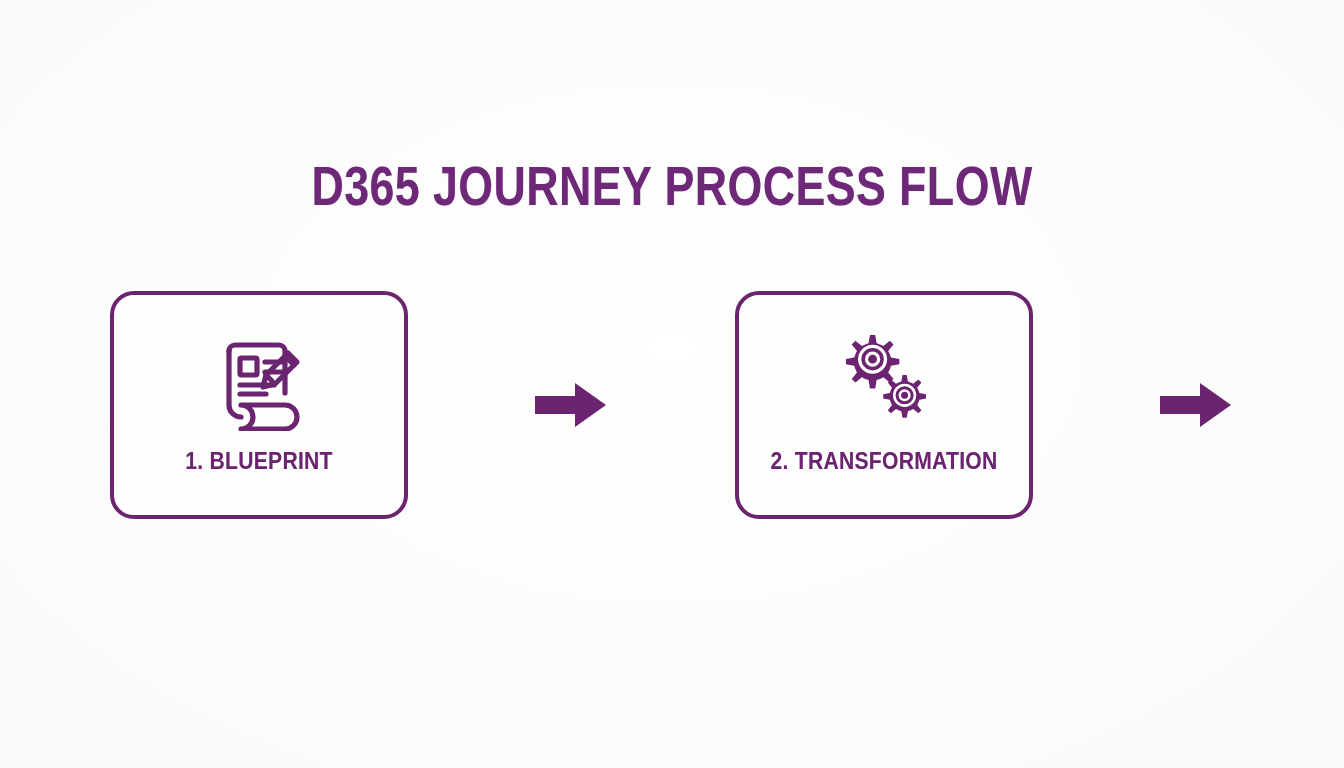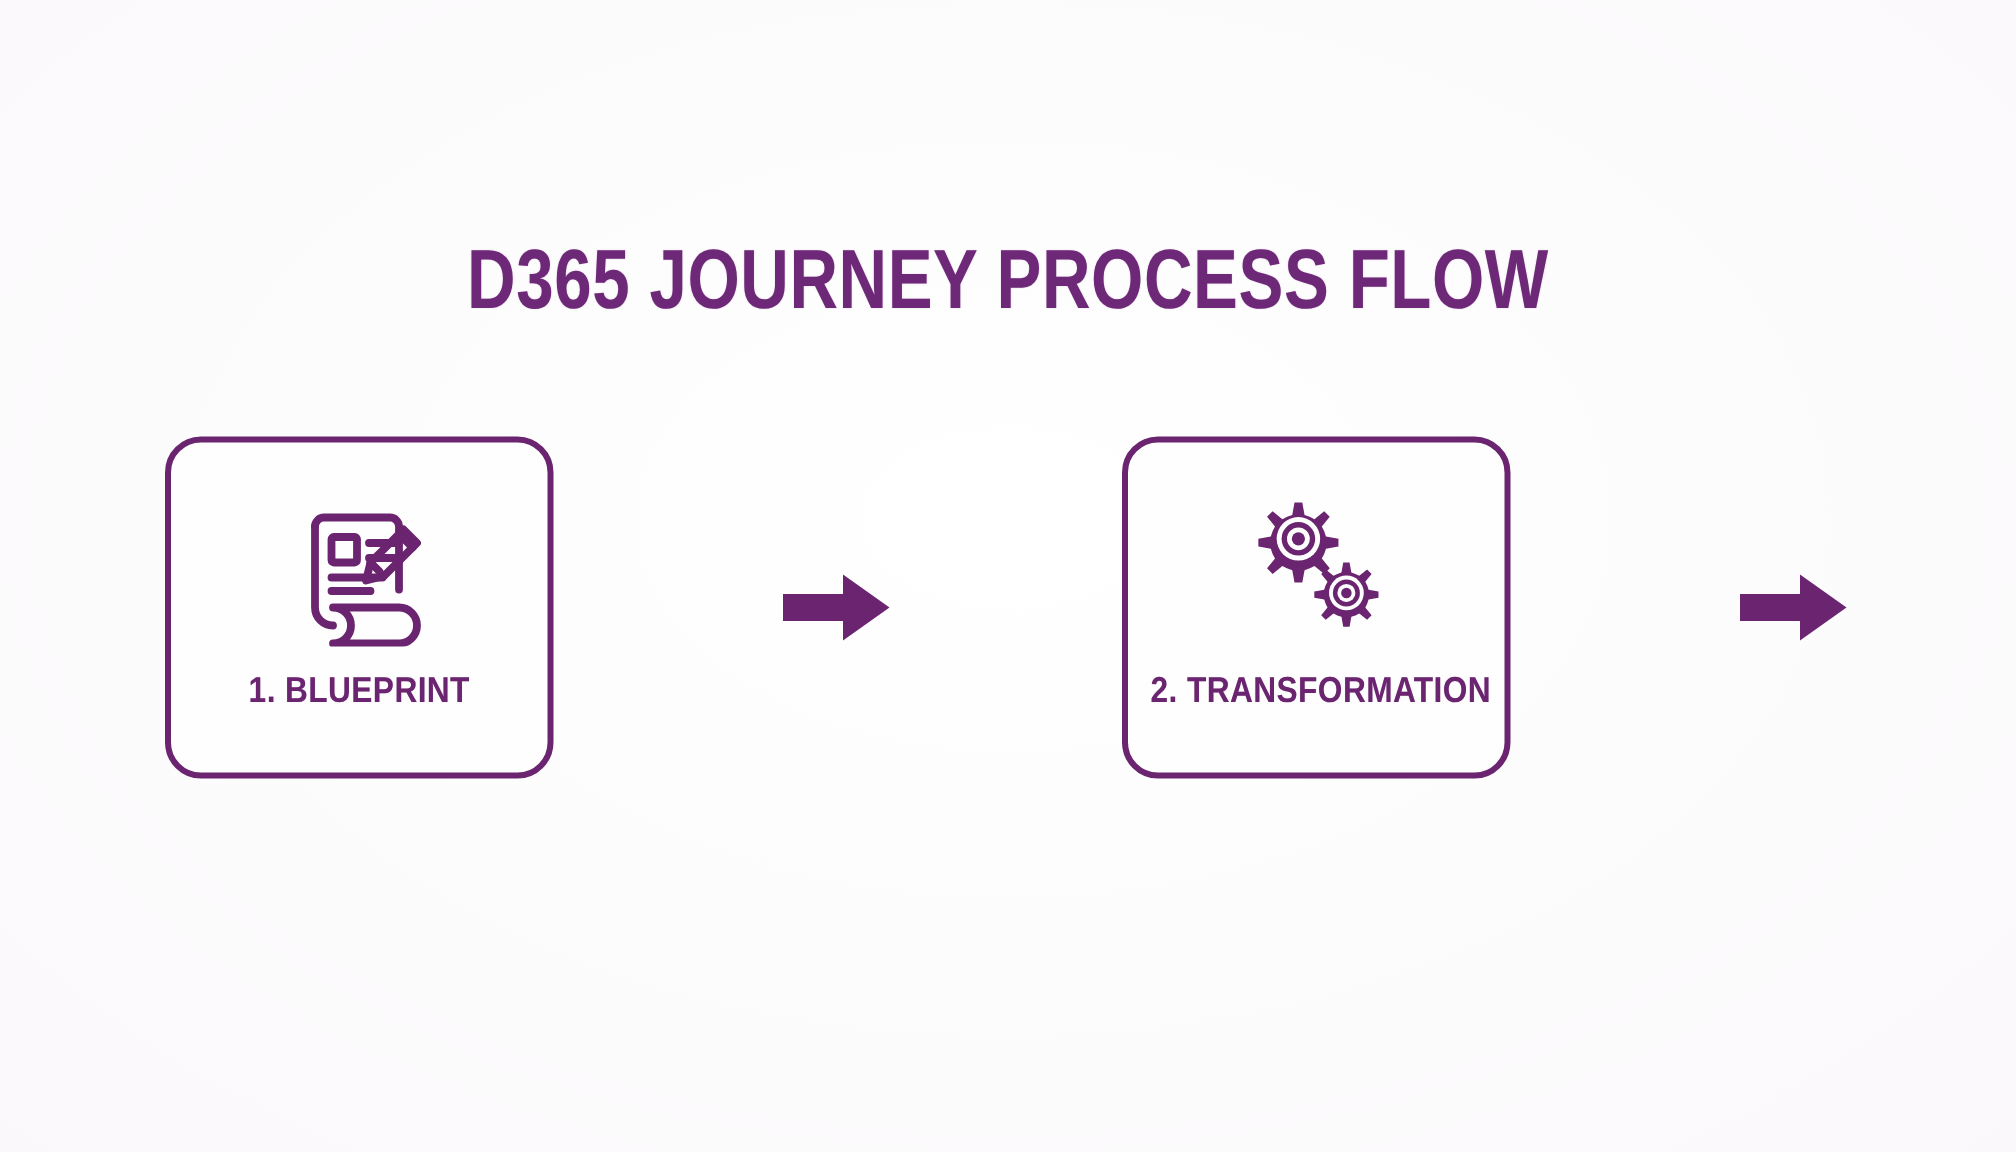--- a/index.html
+++ b/index.html
@@ -49,21 +49,21 @@
     top: 290px;
     left: 110px;
     width: 1124px;
     height: 230px;
     display: flex;
     align-items: center;
     justify-content: space-between;
   }
 
   .step-card {
-    width: 259px;
+    width: 298px;
     height: 228px;
     border: 4px solid #6b246f;
     border-radius: 24px;
     background: #fefefe;
     position: relative;
     display: flex;
     flex-direction: column;
     align-items: center;
     flex: 0 0 auto;
   }

